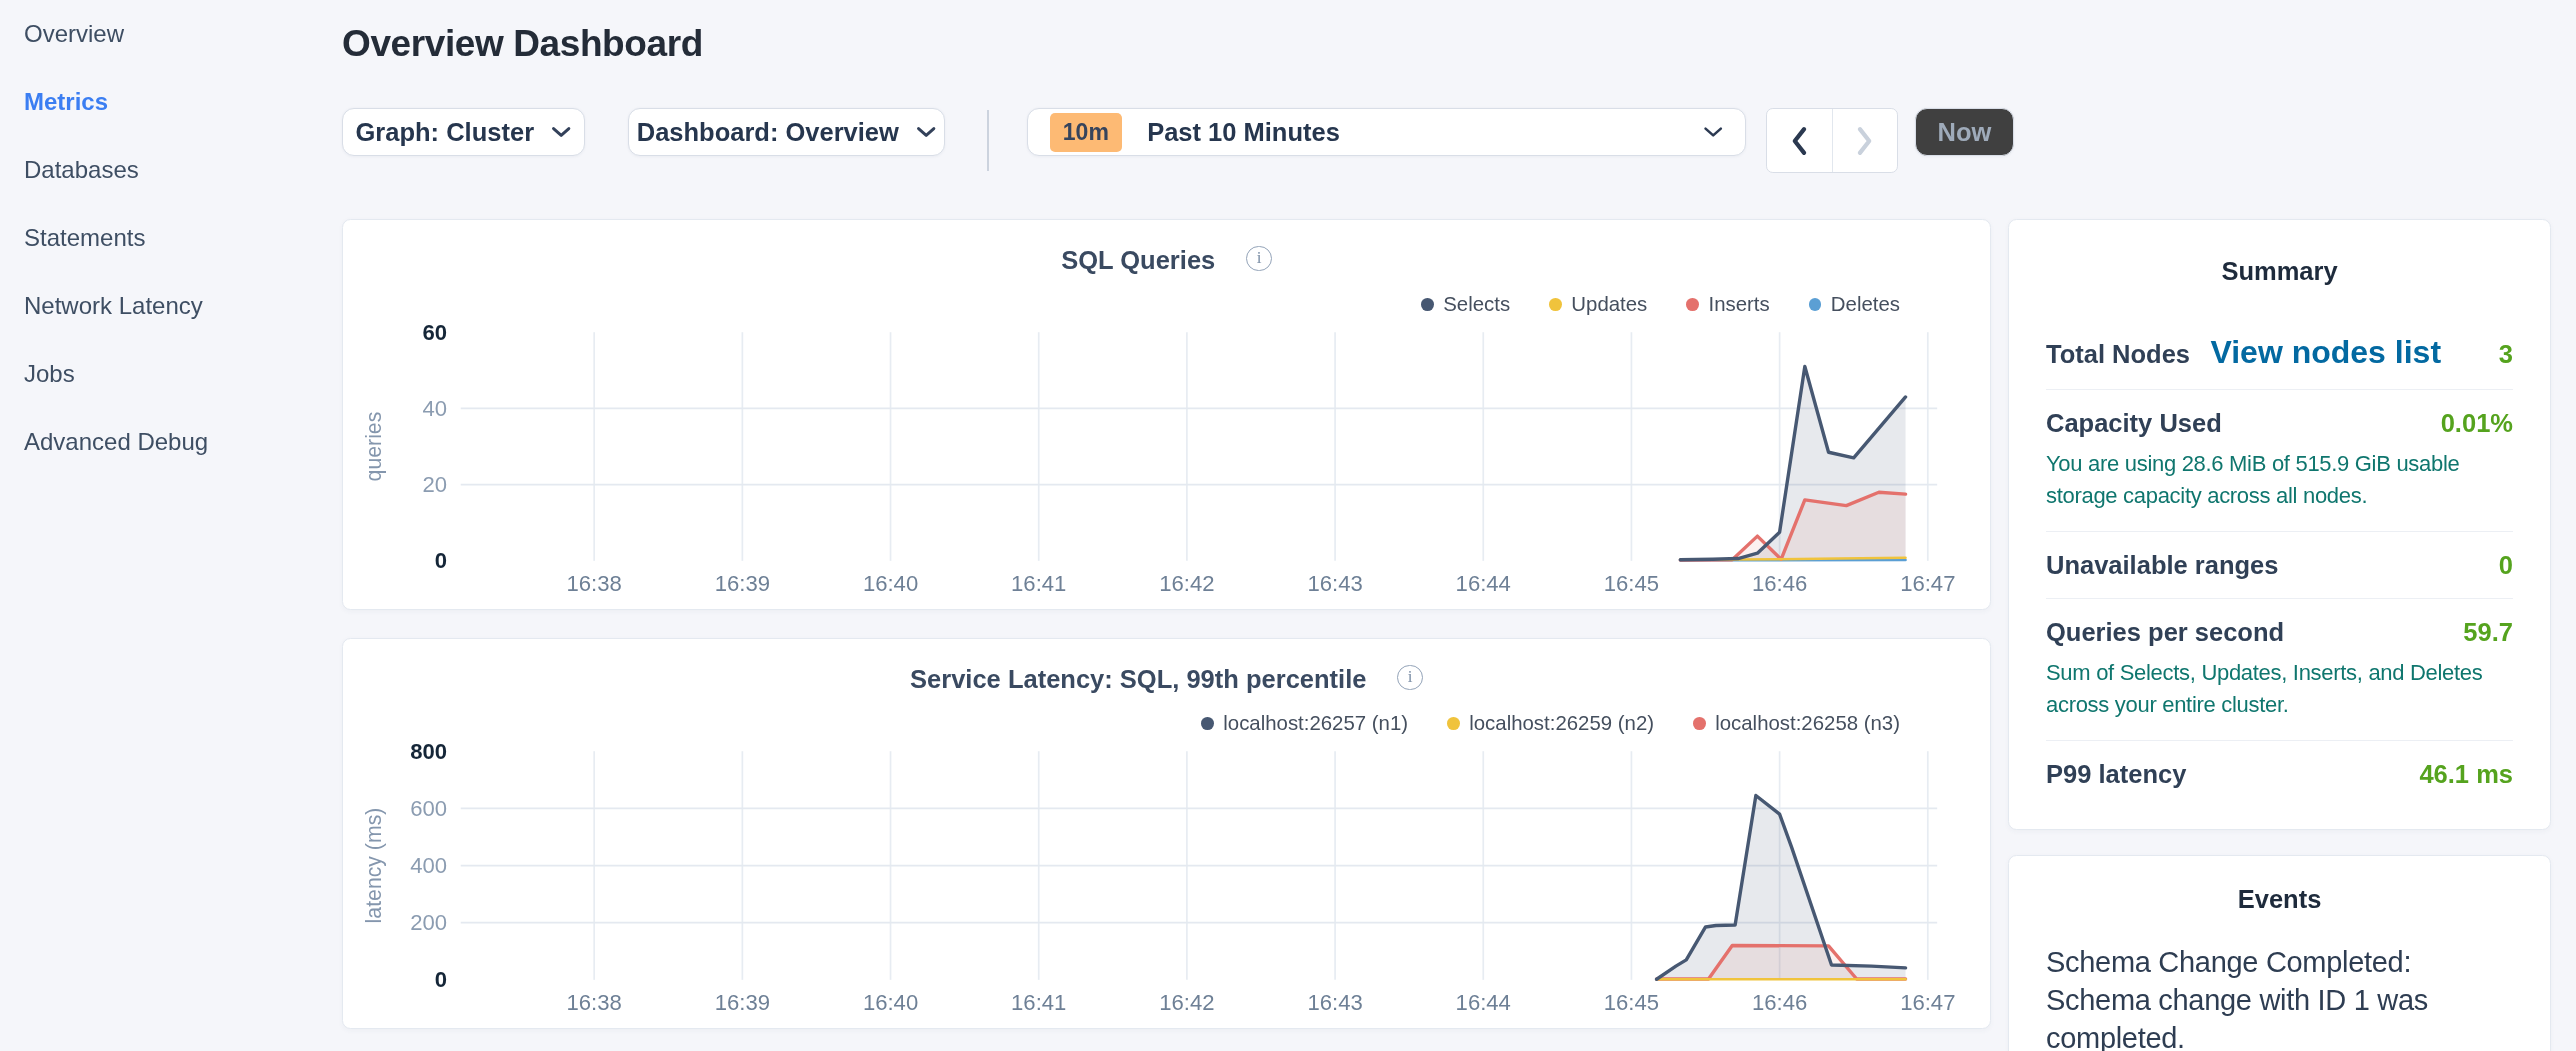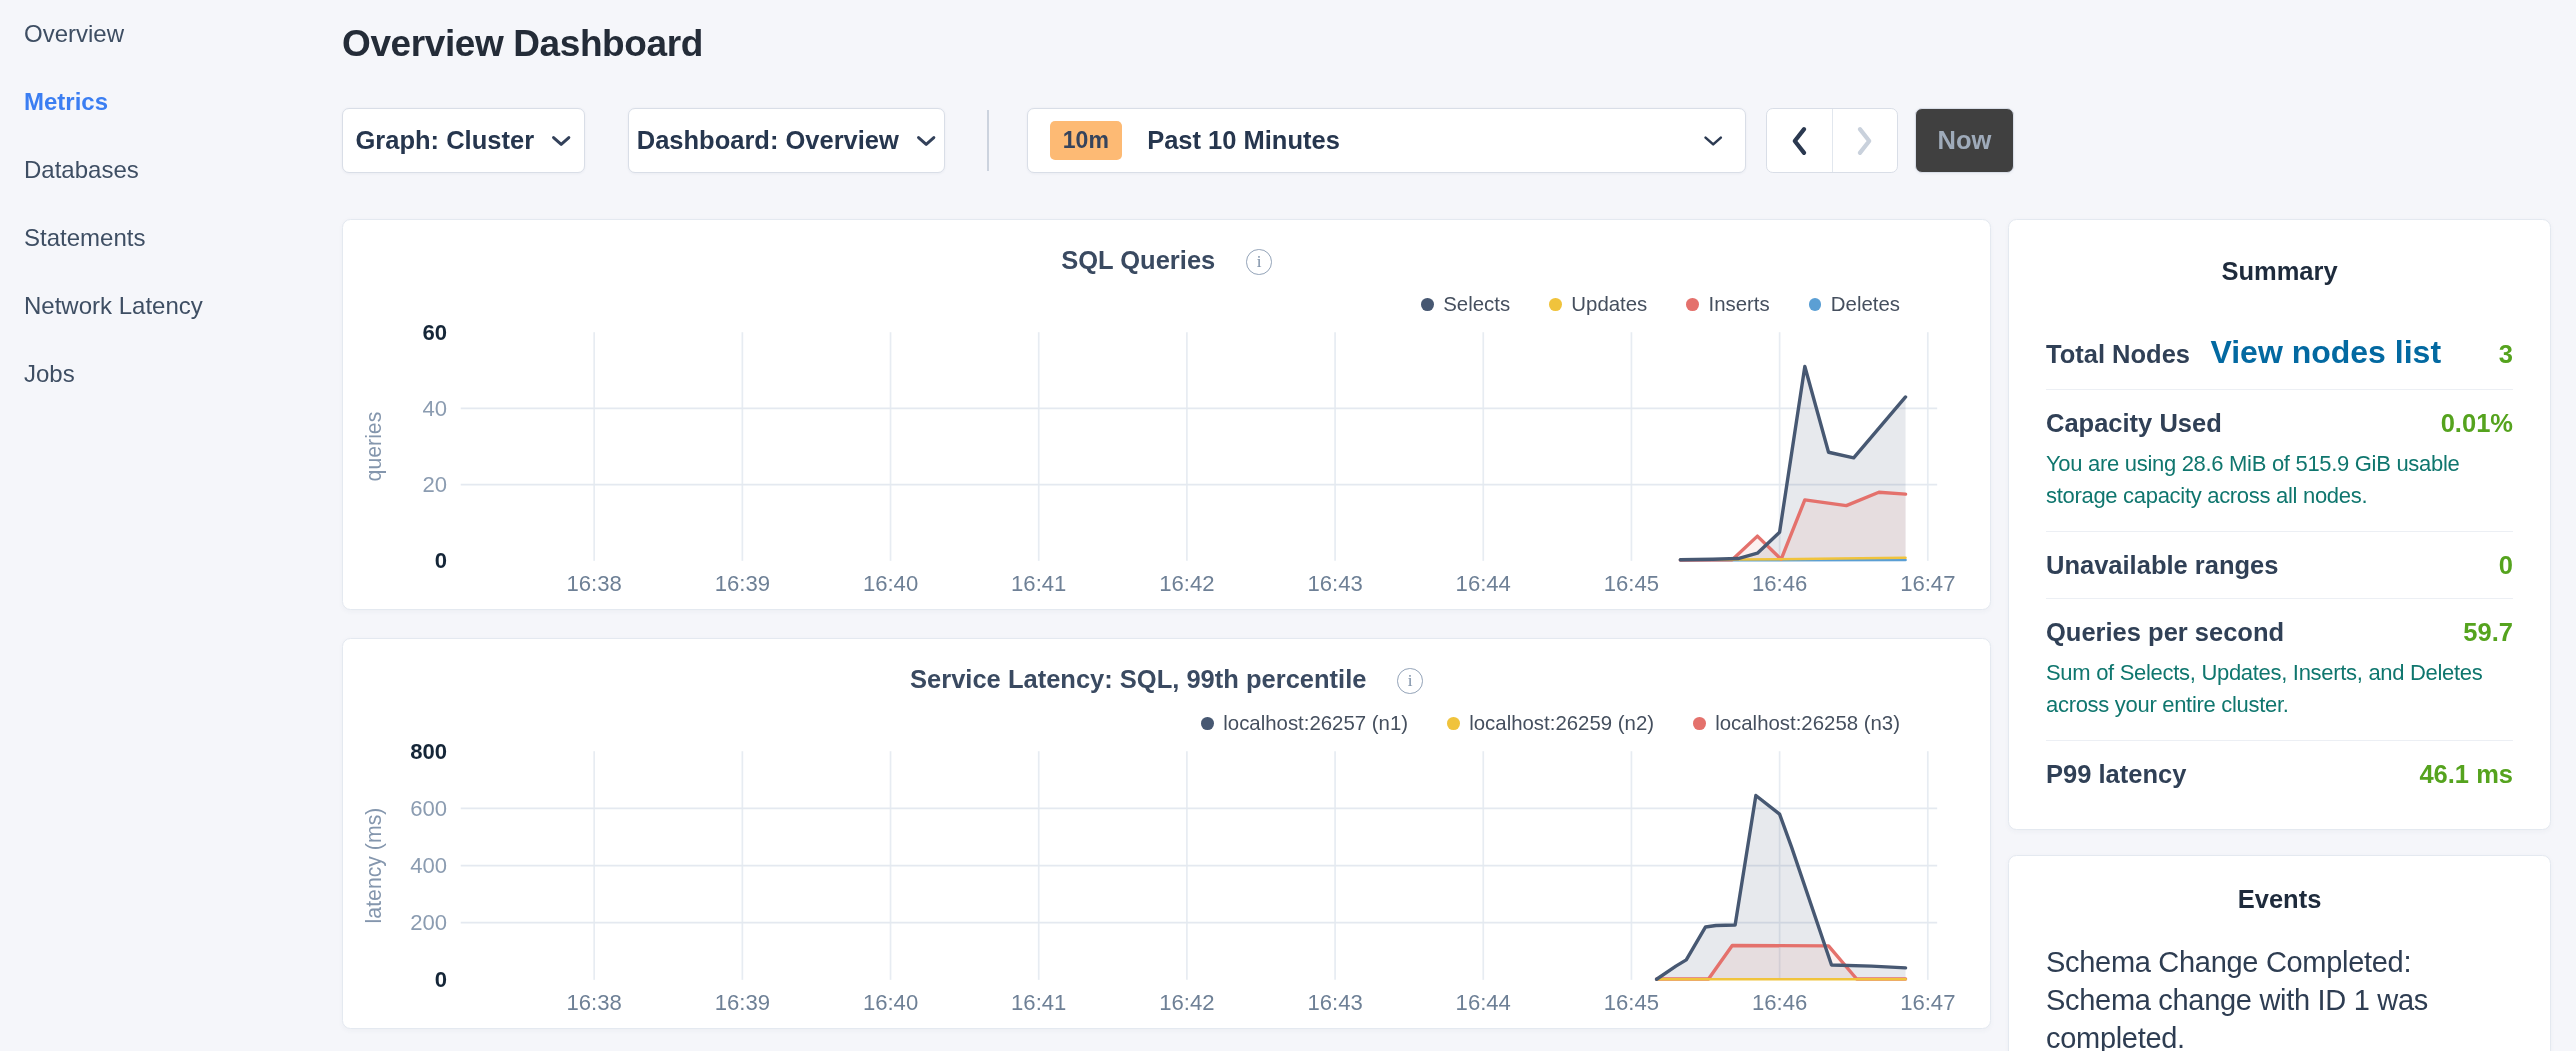--- a/index.html
+++ b/index.html
@@ -11,43 +11,43 @@
   }
   
   .sidebar{position:absolute;left:0;top:0;width:342px;height:1051px;padding-top:0}
   .nav-item{height:68px;display:flex;align-items:center;padding-left:24px;
     font-size:24px;font-weight:500;color:#3e4e63;cursor:pointer}
   .nav-item.active{color:#3b7ef2;font-weight:700}
   
   .page-title{position:absolute;left:342px;top:20.4px;margin:0;font-size:37px;line-height:48px;
     font-weight:600;color:#242c38;letter-spacing:-0.4px}
   
-  .ctrl{position:absolute;top:108px;height:65px;box-sizing:border-box;background:#fff;
-    border:1.7px solid #d9dee7;border-radius:7px;display:flex;align-items:center;
+  .ctrl{position:absolute;top:108px;height:48px;box-sizing:border-box;background:#fff;
+    border:1.7px solid #d9dee7;border-radius:12px;display:flex;align-items:center;
     font-size:25.5px;font-weight:700;color:#26364e;box-shadow:0 0.9px 2.6px rgba(40,60,90,.05);cursor:pointer}
   #graph-select{left:342px;width:243px;justify-content:center;gap:17px}
   #dashboard-select{left:628px;width:317px;justify-content:center;gap:17px}
   .vdivider{position:absolute;left:987px;top:110px;width:1.7px;height:61px;background:#ccd3de}
   #time-select{left:1027px;width:719px;padding:0 22px}
   .time-badge{background:#fdba74;border-radius:5.1px;padding:6px 12.8px;font-size:23px;font-weight:700;
     color:#36445c;margin-right:25.5px}
   .time-label{flex:1;text-align:left}
   .pager{position:absolute;left:1766px;top:108px;width:132px;height:65px;box-sizing:border-box;
     background:#fff;border:1.7px solid #d9dee7;border-radius:6.8px;display:flex;overflow:hidden}
   .pager button{flex:1;background:none;border:none;display:flex;align-items:center;
     justify-content:center;cursor:pointer;padding:0}
   .pager button + button{border-left:1.7px solid #e2e7ee}
   #now-button{left:1915px;width:99px;justify-content:center;background:#404040;color:#9fabba}
   
   .card{position:absolute;box-sizing:border-box;background:#fff;border:1.7px solid #e4e9f0;
     border-radius:8.5px;box-shadow:0 1.7px 5.1px rgba(60,80,110,.04)}
   #chart-card-0{left:342px;top:219px;width:1649px;height:391px}
   #chart-card-1{left:342px;top:638px;width:1649px;height:391px}
   .chart-title-row{position:absolute;left:0;right:0;top:25.5px;display:flex;justify-content:center;
-    align-items:flex-end;gap:31px;font-size:25.5px;font-weight:700;color:#3a4a61}
+    align-items:flex-start;gap:31px;font-size:25.5px;font-weight:700;color:#3a4a61}
   .info-icon{width:25.5px;height:25.5px;box-sizing:border-box;border:1.7px solid #93a3b8;border-radius:50%;
     color:#7b8ea6;font-family:"Liberation Serif",serif;font-size:17px;font-weight:400;
     display:flex;align-items:center;justify-content:center;cursor:pointer}
   .legend{position:absolute;top:73px;right:90px;display:flex;gap:39px;align-items:center}
   .lg-item{display:flex;align-items:center;gap:9.4px;font-size:20.4px;color:#454f5e}
   .lg-dot{width:12.8px;height:12.8px;border-radius:50%;flex:none}
   svg.chart{position:absolute;left:0;top:0;font-family:"Liberation Sans","DejaVu Sans",sans-serif}
   
   #summary-card{left:2008px;top:219px;width:543px;height:611px;padding:37px 37px 0}
   .panel-title{margin:0 0 29px;text-align:center;font-size:25.5px;font-weight:700;color:#1e2b3c}
@@ -65,20 +65,21 @@
 </head>
 <body>
 
 <nav class="sidebar" id="sidebar">
     <div class="nav-item">Overview</div>
     <div class="nav-item active">Metrics</div>
     <div class="nav-item">Databases</div>
     <div class="nav-item">Statements</div>
     <div class="nav-item">Network Latency</div>
     <div class="nav-item">Jobs</div>
+    <div class="nav-item">Advanced Debug</div>
   </nav>
 
 <h1 class="page-title">Overview Dashboard</h1>
 
 <div class="ctrl" id="graph-select">
   <span>Graph: Cluster</span>
   <span style="display:flex">
     <svg width="20.4" height="12" viewBox="0 0 24 14">
         <path d="M3 3 L12 11 L21 3" fill="none" stroke="#33415a" stroke-width="3.5" stroke-linecap="round" stroke-linejoin="round"></path>
       </svg>

